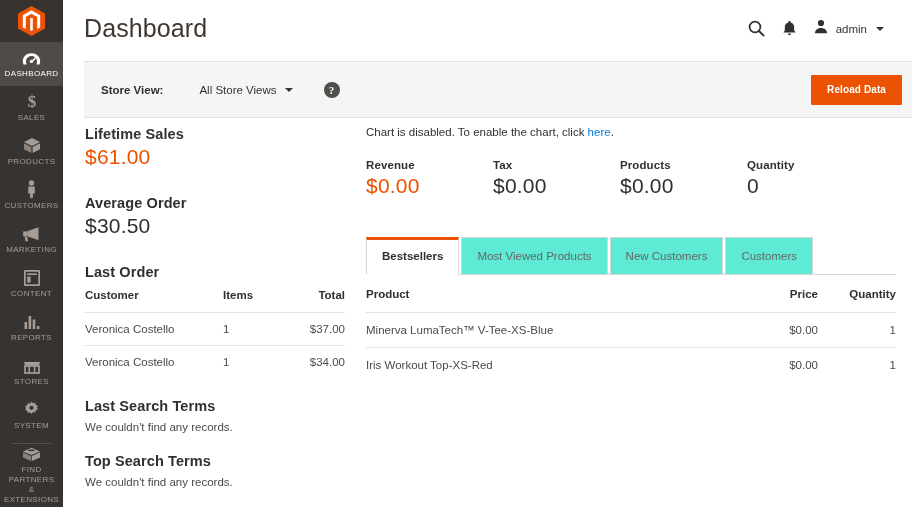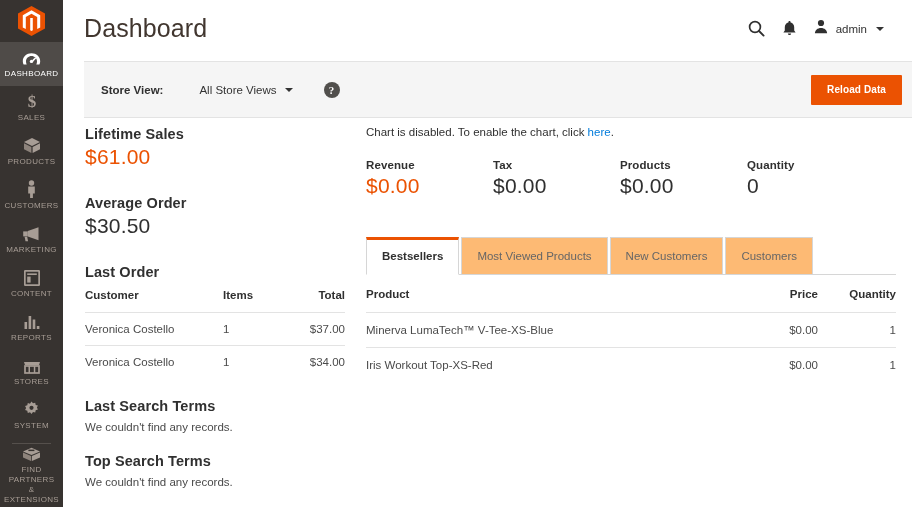--- a/index.html
+++ b/index.html
@@ -194,21 +194,21 @@
     position: relative;
     height: 38px;
   }
   .tabs::after {
     content: ""; position: absolute; left: 0; right: 0; bottom: 0;
     height: 1px; background: #d6d6d6;
   }
   .tab {
     font-size: 11.5px; color: #666666;
     padding: 10px 15px 11px 15px;
-    background: #fdba74;
+    background: #5eead4;
     border: 1px solid #d6d6d6;
     border-bottom: 1px solid #d6d6d6;
     cursor: pointer;
     margin-right: 2px;
     position: relative; z-index: 1;
     height: 38px;
     display: flex; align-items: center;
   }
   .tab.active {
     background: #ffffff;

